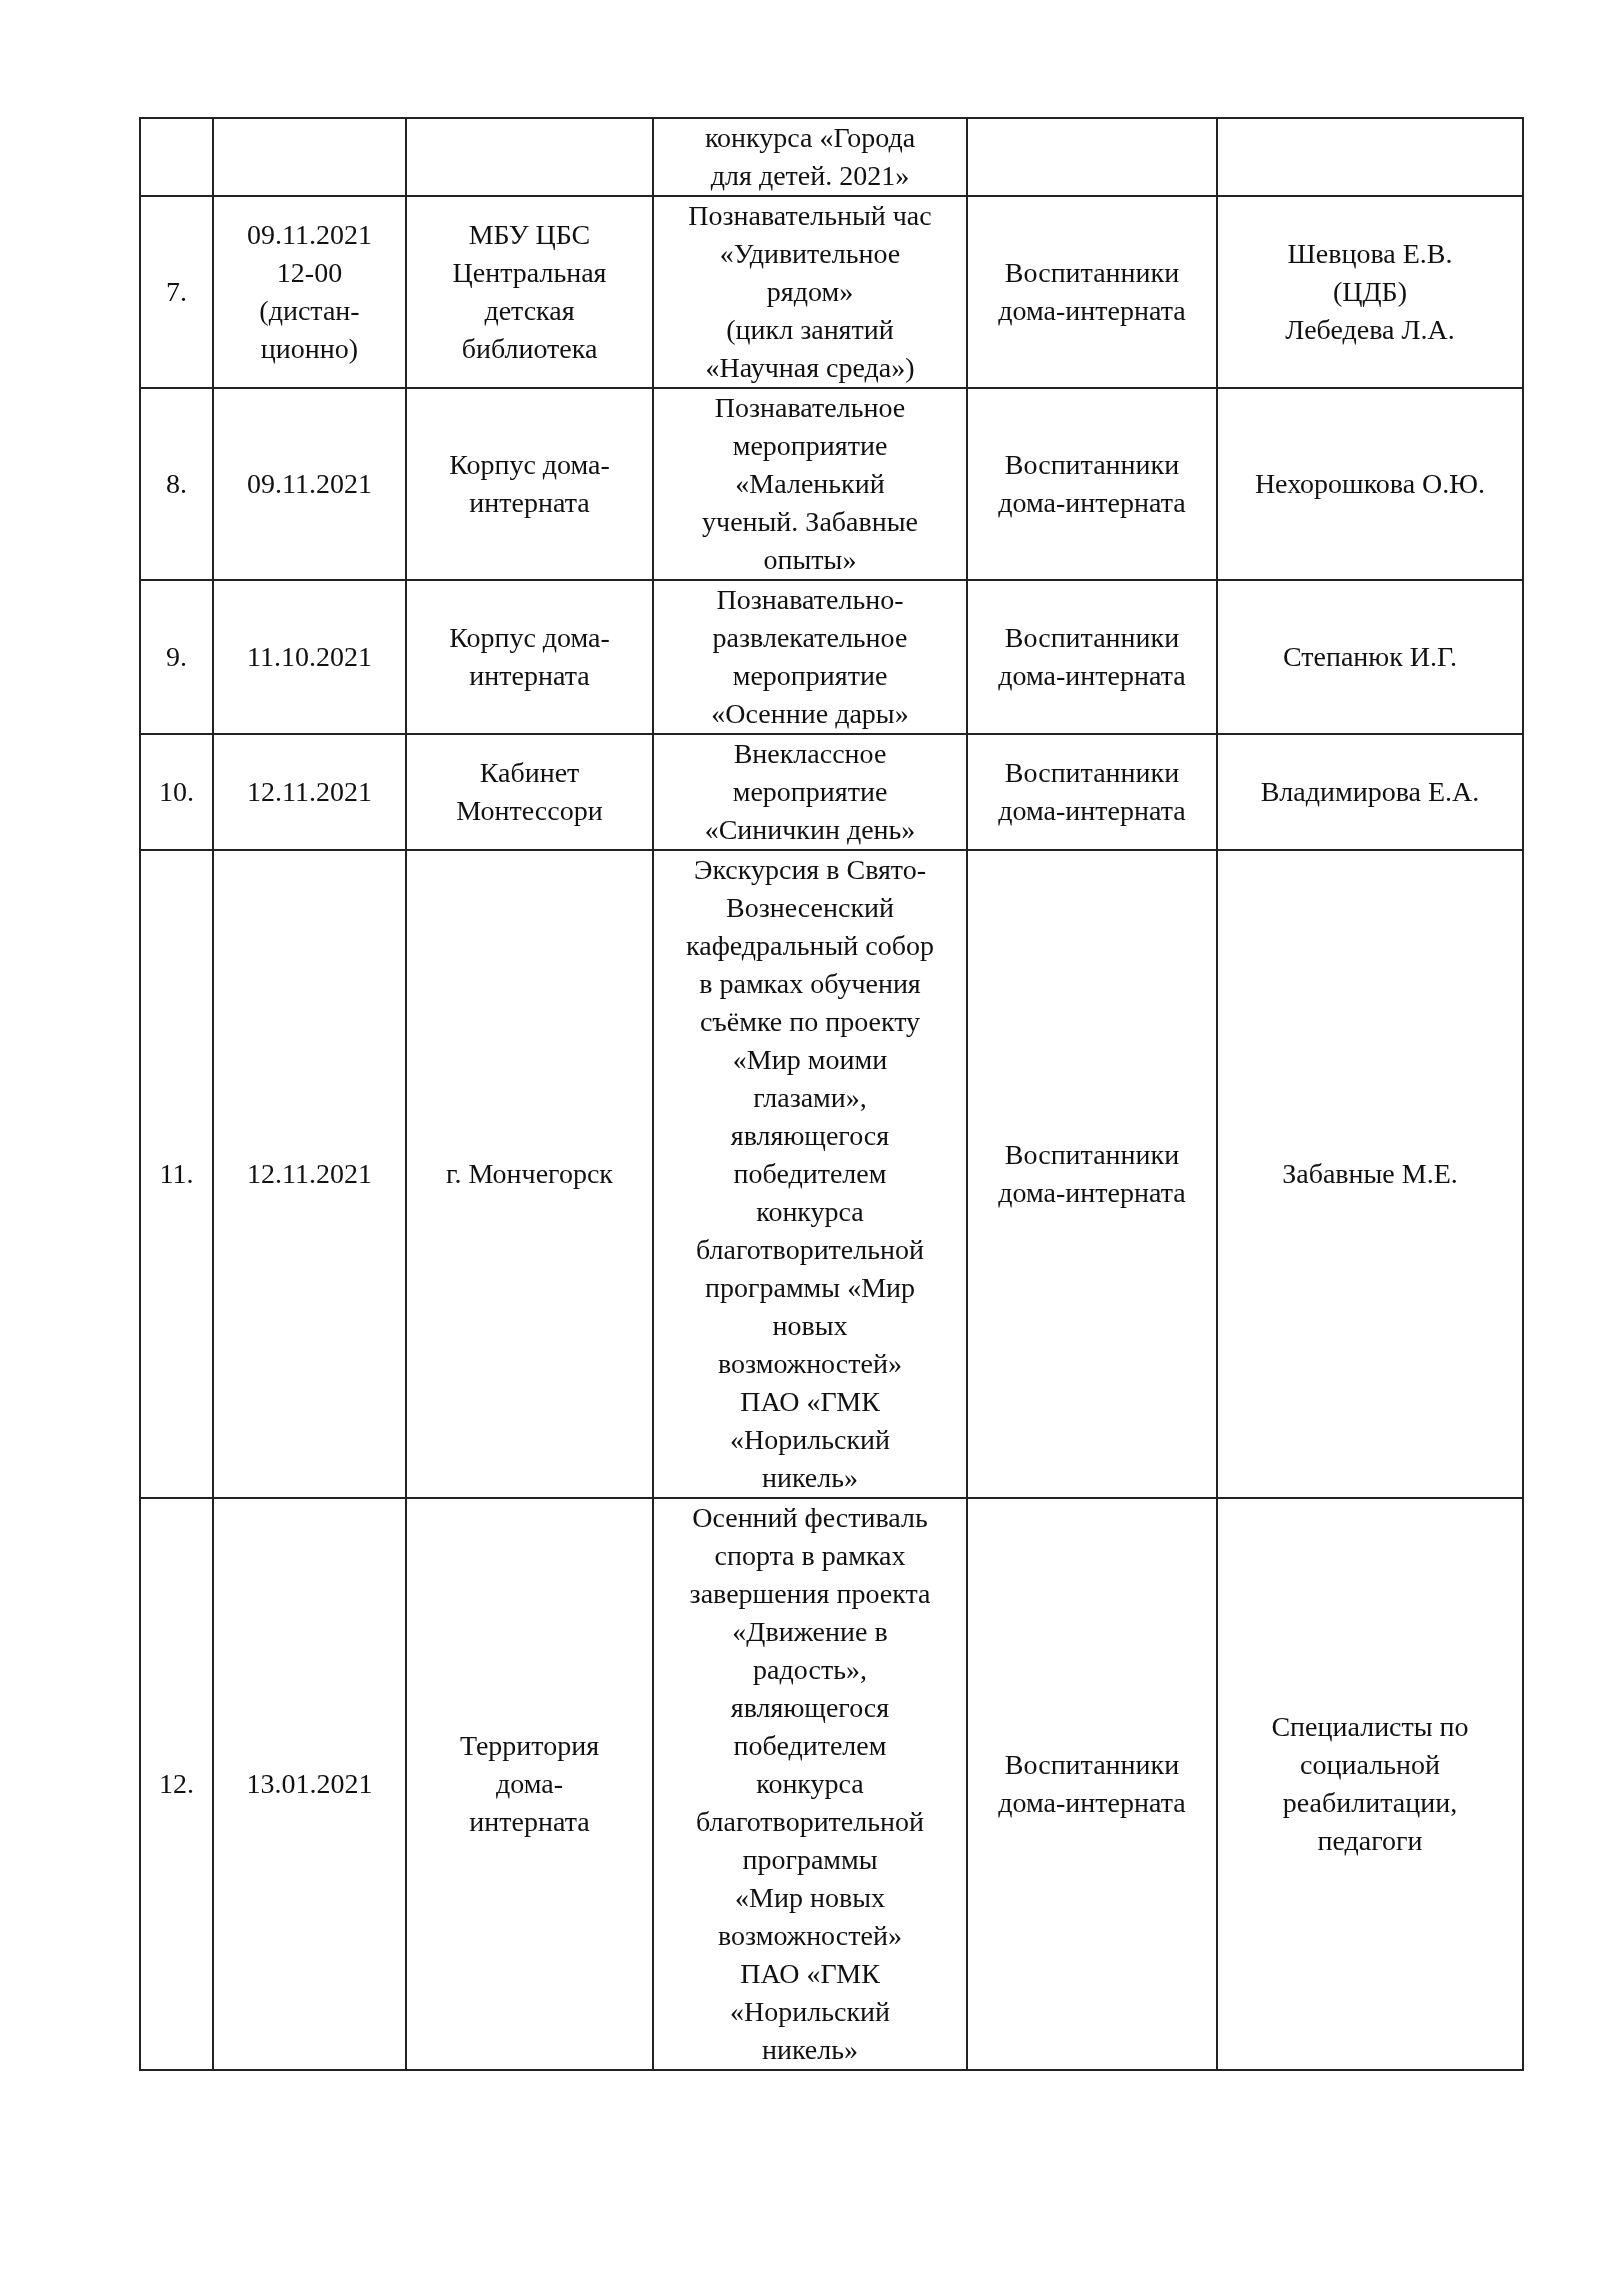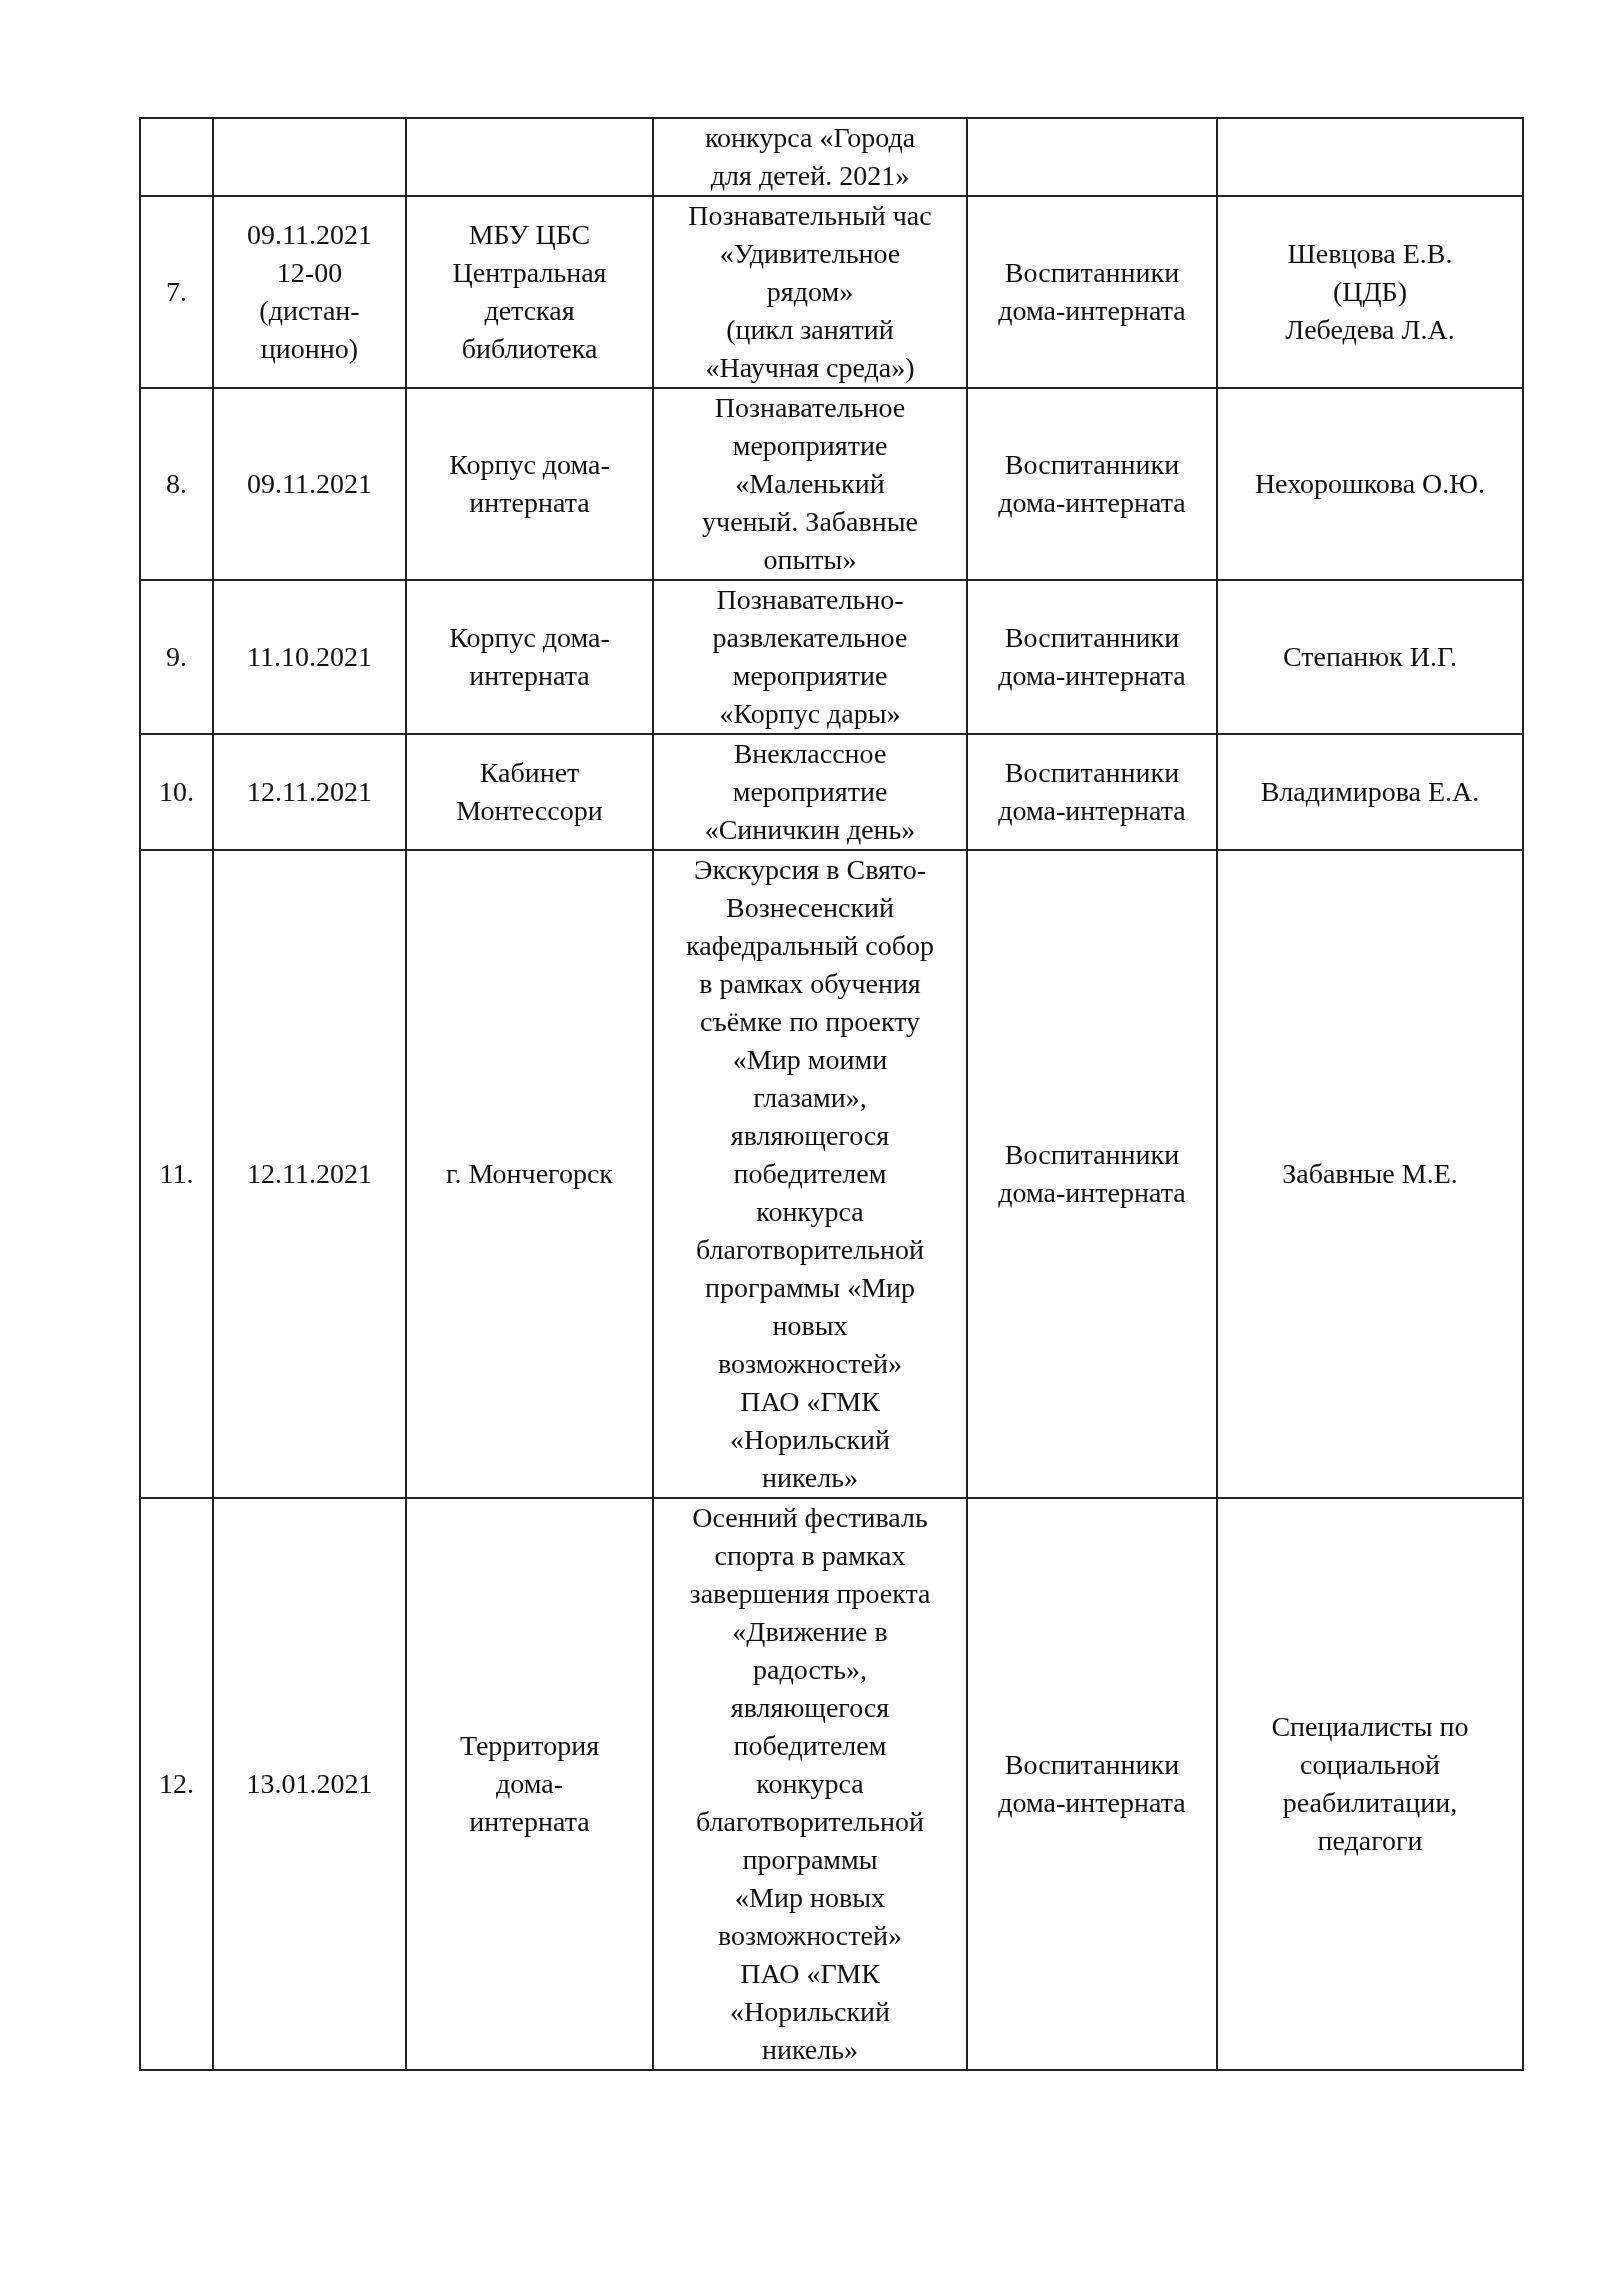--- a/index.html
+++ b/index.html
@@ -116,21 +116,21 @@
         <td>Нехорошкова О.Ю.</td>
       </tr>
       <tr class="r9">
         <td>9.</td>
         <td>11.10.2021</td>
         <td>Корпус дома-
 интерната</td>
         <td class="event-cell">Познавательно-
 развлекательное
 мероприятие
-«Корпус дары»</td>
+«Осенние дары»</td>
         <td>Воспитанники
 дома-интерната</td>
         <td>Степанюк И.Г.</td>
       </tr>
       <tr class="r10">
         <td>10.</td>
         <td>12.11.2021</td>
         <td>Кабинет
 Монтессори</td>
         <td class="event-cell">Внеклассное

